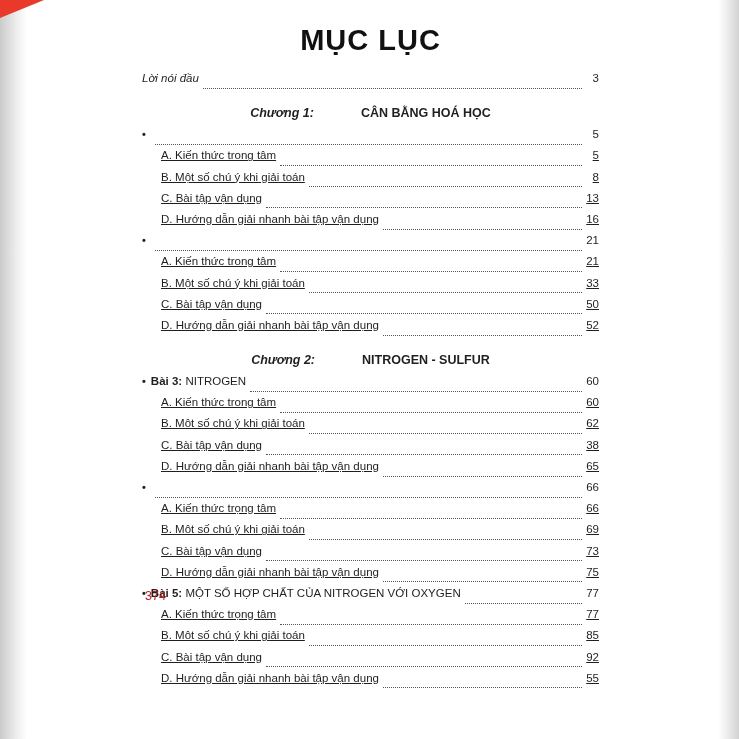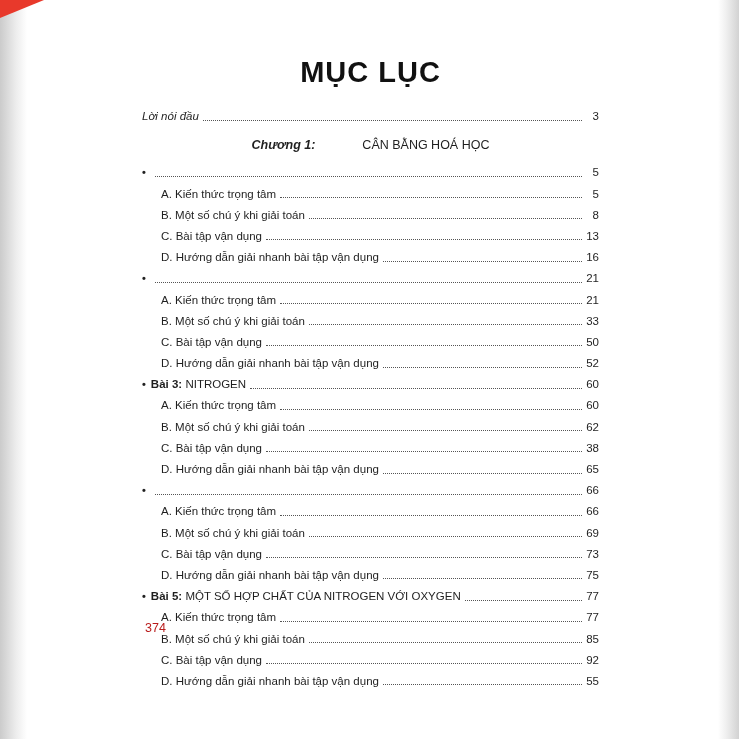--- a/index.html
+++ b/index.html
@@ -32,45 +32,43 @@
     border-right: 44px solid transparent;
     z-index: 2;
   }
   .page {
     position: relative;
     z-index: 1;
     padding: 24px 140px 16px 142px;
     box-sizing: border-box;
     width: 739px;
     height: 630px;
-    margin-top: 32px;
   }
   .title {
     margin: 0 0 14px 0;
     text-align: center;
     font-size: 29px;
     font-weight: bold;
     letter-spacing: 1px;
     color: #111;
   }
   .content { width: 100%; }
   .toc-line {
     display: flex;
-    align-items: flex-end;
     height: 21.2px;
     font-size: 11.5px;
     line-height: 15px;
     white-space: nowrap;
   }
   .toc-line.intro {
     margin-top: 14px;
     margin-bottom: 4px;
   }
   .toc-line.intro .entry-text { font-style: italic; }
-  .toc-line.sub { padding-left: 19px; }
+  .toc-line.sub { padding-left: 19px; text-decoration: underline; }
   .bullet {
     font-weight: bold;
     margin-right: 5px;
     font-size: 11px;
   }
   .entry-prefix { font-weight: bold; }
   .dots {
     flex: 1;
     border-bottom: 1.5px dotted #555;
     margin: 0 3px 3.5px 4px;
@@ -83,21 +81,21 @@
   }
   .chapter-heading {
     display: flex;
     justify-content: center;
     align-items: baseline;
     margin: 14px 0 7px 0;
     font-size: 12.5px;
     gap: 42px;
   }
   .ch-label { font-style: italic; font-weight: bold; margin-right: 5px; }
-  .ch-title { font-weight: normal; }
+  .ch-title { font-weight: bold; }
   .footer-page {
     position: absolute;
     left: 145px;
     bottom: 27px;
     font-size: 12.5px;
     color: #b91c1c;
   }
 </style>
 </head>
 <body>
@@ -161,20 +159,24 @@
       <div class="toc-line sub">
         <span class="entry-text">C. Bài tập vận dụng</span>
         <span class="dots"></span>
         <span class="pgnum">50</span>
       </div>
       <div class="toc-line sub">
         <span class="entry-text">D. Hướng dẫn giải nhanh bài tập vận dụng</span>
         <span class="dots"></span>
         <span class="pgnum">52</span>
       </div>
+      <div class="chapter-heading">
+        <span class="ch-label">Chương 2:</span>
+        <span class="ch-title">NITROGEN - SULFUR</span>
+      </div>
       <div class="toc-line lesson">
         <span class="bullet">•</span>
         <span class="entry-text"><span class="entry-prefix">Bài 3:</span> NITROGEN</span>
         <span class="dots"></span>
         <span class="pgnum">60</span>
       </div>
       <div class="toc-line sub">
         <span class="entry-text">A. Kiến thức trọng tâm</span>
         <span class="dots"></span>
         <span class="pgnum">60</span>

